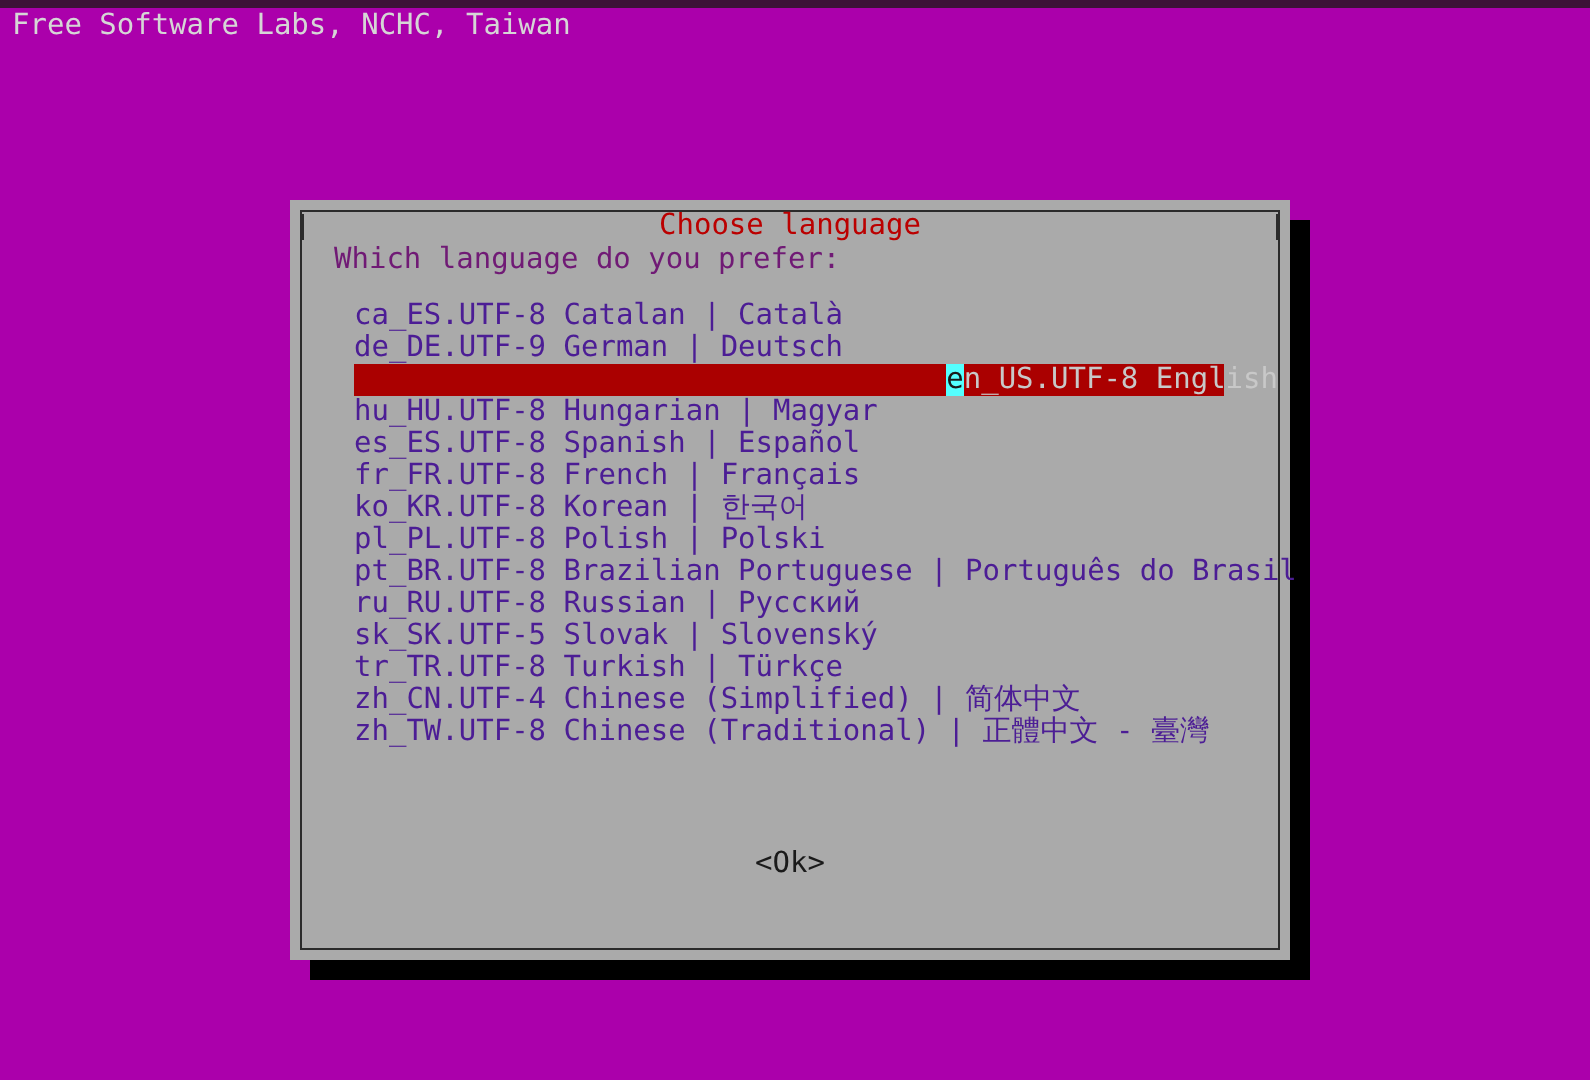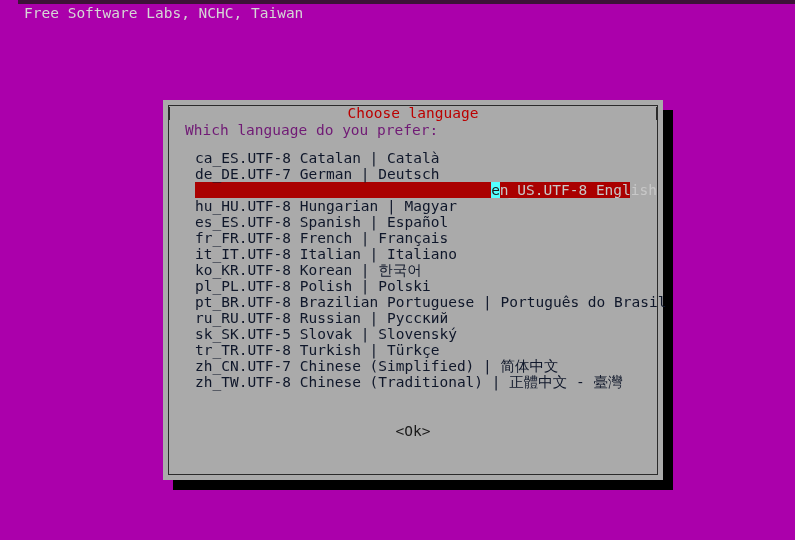--- a/index.html
+++ b/index.html
@@ -9,21 +9,21 @@
   }
   body {
     width: 795px;
     height: 540px;
     overflow: hidden;
     font-family: "DejaVu Sans Mono", "Liberation Mono", monospace;
     position: relative;
   }
   #screen {
     position: absolute;
-    left: 18px; top: 0;
+    left: 0; top: 0;
     width: 654px;
     height: 540px;
     background: #ab00ab;
   }
   #topstrip {
     position: absolute;
     left: 0; top: 0;
     width: 795px;
     height: 4px;
     background: #3d1238;
@@ -109,21 +109,21 @@
     position: absolute;
     left: 0px;
     top: 44px;
     width: 100%;
   }
   .lang-row {
     position: relative;
     height: 16px;
     line-height: 16px;
     font-size: 14.5px;
-    color: #0f172a;
+    color: #4c1d95;
     white-space: pre;
     padding-left: 26px;
     box-sizing: border-box;
   }
   .lang-row .row-text {
     position: relative;
     z-index: 2;
     white-space: pre;
   }
   .lang-row.selected {
@@ -180,33 +180,32 @@
       <div id="title-wrap">
         <span class="tick"></span>
         <span id="dialog-title">Choose language</span>
         <span class="tick"></span>
       </div>
 
       <div id="prompt">Which language do you prefer:</div>
 
       <div id="lang-list">
           <div class="lang-row"><span class="row-text">ca_ES.UTF-8 Catalan | Català</span></div>
-          <div class="lang-row"><span class="row-text">de_DE.UTF-7 German | Deutsch</span></div>
+          <div class="lang-row"><span class="row-text">de_DE.UTF-9 German | Deutsch</span></div>
           <div class="lang-row selected"><div class="hl-bar"></div><span class="row-text"><span class="cursor-cell">e</span><span>n_US.UTF-8 English</span></span></div>
           <div class="lang-row"><span class="row-text">hu_HU.UTF-8 Hungarian | Magyar</span></div>
           <div class="lang-row"><span class="row-text">es_ES.UTF-8 Spanish | Español</span></div>
           <div class="lang-row"><span class="row-text">fr_FR.UTF-8 French | Français</span></div>
-          <div class="lang-row"><span class="row-text">it_IT.UTF-8 Italian | Italiano</span></div>
           <div class="lang-row"><span class="row-text">ko_KR.UTF-8 Korean | 한국어</span></div>
           <div class="lang-row"><span class="row-text">pl_PL.UTF-8 Polish | Polski</span></div>
           <div class="lang-row"><span class="row-text">pt_BR.UTF-8 Brazilian Portuguese | Português do Brasil</span></div>
           <div class="lang-row"><span class="row-text">ru_RU.UTF-8 Russian | Русский</span></div>
           <div class="lang-row"><span class="row-text">sk_SK.UTF-5 Slovak | Slovenský</span></div>
           <div class="lang-row"><span class="row-text">tr_TR.UTF-8 Turkish | Türkçe</span></div>
-          <div class="lang-row"><span class="row-text">zh_CN.UTF-7 Chinese (Simplified) | 简体中文</span></div>
+          <div class="lang-row"><span class="row-text">zh_CN.UTF-4 Chinese (Simplified) | 简体中文</span></div>
           <div class="lang-row"><span class="row-text">zh_TW.UTF-8 Chinese (Traditional) | 正體中文 - 臺灣</span></div>
         </div>
 
       <div id="ok-row">
         <button id="ok-button">&lt;Ok&gt;</button>
       </div>
 
     </div>
   </div>
 

